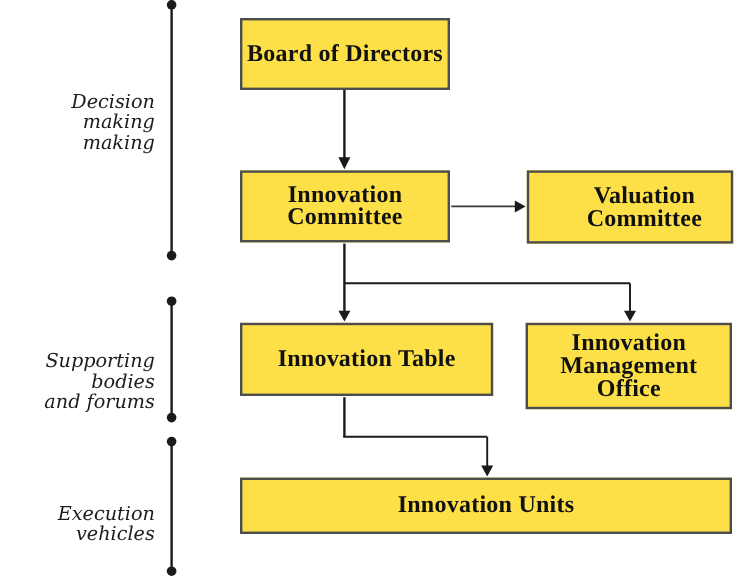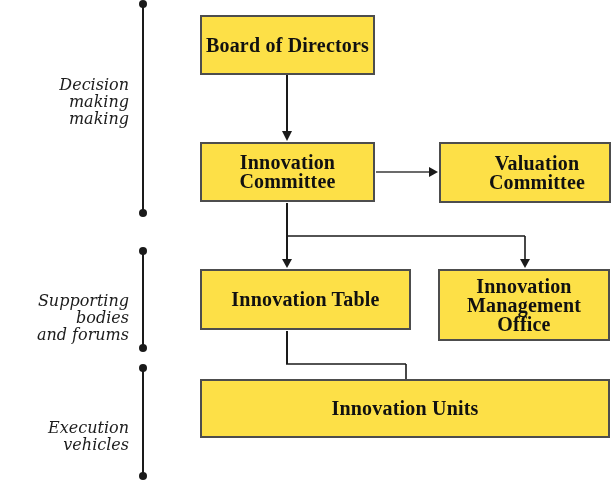--- a/index.html
+++ b/index.html
@@ -31,21 +31,21 @@
     font-size: 20px;
     line-height: 19px;
     color: #111111;
     letter-spacing: 0.2px;
   }
   .box-board      { left: 200px; top: 15px;  width: 175px; height: 60px; }
   .box-committee  { left: 200px; top: 142px; width: 175px; height: 60px; }
   .box-valuation  { left: 439px; top: 142px; width: 172px; height: 61px; padding-left: 24px; }
   .box-table      { left: 200px; top: 269px; width: 211px; height: 61px; }
   .box-imo        { left: 438px; top: 269px; width: 172px; height: 72px; }
-  .box-units      { left: 200px; top: 379px; width: 410px; height: 59px; }
+  .box-units      { left: 200px; top: 398px; width: 410px; height: 47px; }
   .rail-label {
     position: absolute;
     left: 0;
     width: 129px;
     text-align: right;
     font-style: italic;
     font-size: 16px;
     line-height: 17px;
     color: #1c1c1c;
     font-family: "DejaVu Serif", serif;

